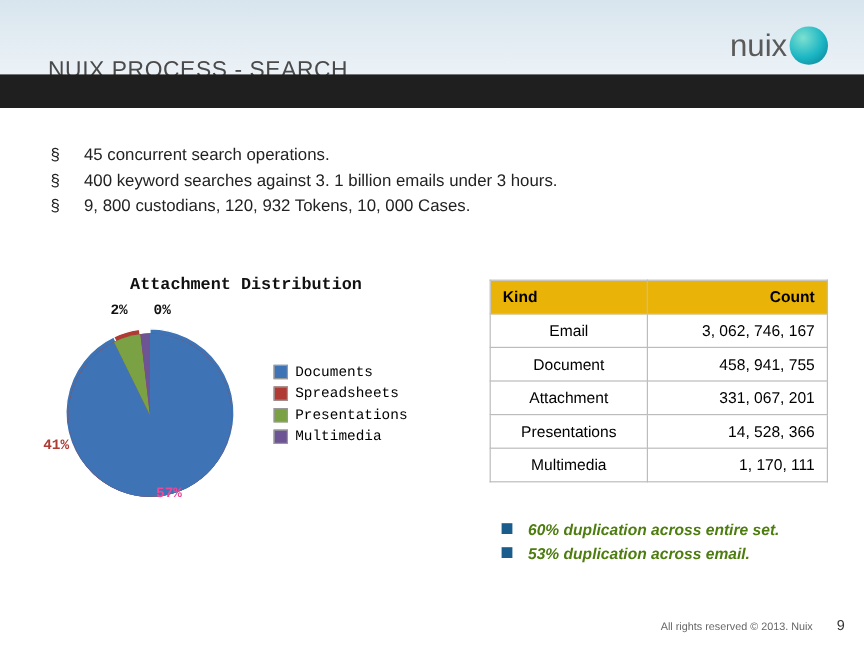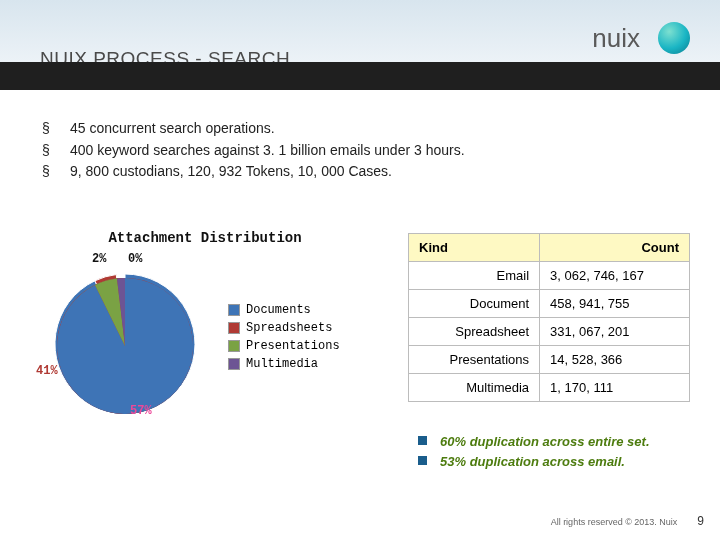--- a/index.html
+++ b/index.html
@@ -13,21 +13,21 @@
   .header-grad {
     position: absolute; top: 0; left: 0; width: 720px; height: 90px;
     background: linear-gradient(to bottom, #d8e5ee 0%, #f5f8fb 100%);
   }
   .title {
     position: absolute; top: 48px; left: 40px;
     font-size: 19px; color: #4a4a4a; letter-spacing: 0.5px;
   }
   .logo {
     position: absolute; top: 22px; right: 30px;
-    display: flex; align-items: center; gap: 18px;
+    display: flex; align-items: center; gap: 2px;
   }
   .logo-text { font-size: 26px; color: #5a5a5a; font-weight: 400; }
   .logo-orb {
     width: 32px; height: 32px; border-radius: 50%;
     background: radial-gradient(circle at 35% 30%, #7de0d0, #1ab5c4 55%, #0a7a8e);
   }
   .black-bar {
     position: absolute; top: 62px; left: 0; width: 720px; height: 28px;
     background: #1f1f1f;
   }
@@ -52,25 +52,25 @@
   .legend { font-size: 12px; }
   .legend-row { display: flex; align-items: center; gap: 6px; margin-bottom: 4px; }
   .swatch { width: 12px; height: 12px; border: 1px solid #999; }
   .table {
     position: absolute; top: 233px; left: 408px; width: 282px;
     border-collapse: collapse; font-size: 13px;
   }
   .table th, .table td {
     border: 1px solid #bcbcbc; padding: 6px 10px;
   }
-  .table th { background: #fef9c3; font-weight: bold; }
+  .table th { background: #eab308; font-weight: bold; }
   .table th:first-child { text-align: left; }
   .table th:last-child { text-align: right; }
-  .table td:first-child { text-align: right; }
-  .table td:last-child { text-align: left; }
+  .table td:first-child { text-align: center; }
+  .table td:last-child { text-align: right; }
   .notes {
     position: absolute; top: 432px; left: 418px; font-size: 13px;
     font-weight: bold; color: #4d7c0f; font-style: italic;
   }
   .notes li { list-style: none; position: relative; padding-left: 22px; line-height: 1.5; }
   .notes li::before {
     content: ""; position: absolute; left: 0; top: 4px;
     width: 9px; height: 9px; background: #1a5d8c;
   }
   .footer {
@@ -164,21 +164,21 @@
   </tr>
   <tr>
     <td>Email</td>
     <td>3, 062, 746, 167</td>
   </tr>
   <tr>
     <td>Document</td>
     <td>458, 941, 755</td>
   </tr>
   <tr>
-    <td>Spreadsheet</td>
+    <td>Attachment</td>
     <td>331, 067, 201</td>
   </tr>
   <tr>
     <td>Presentations</td>
     <td>14, 528, 366</td>
   </tr>
   <tr>
     <td>Multimedia</td>
     <td>1, 170, 111</td>
   </tr>

